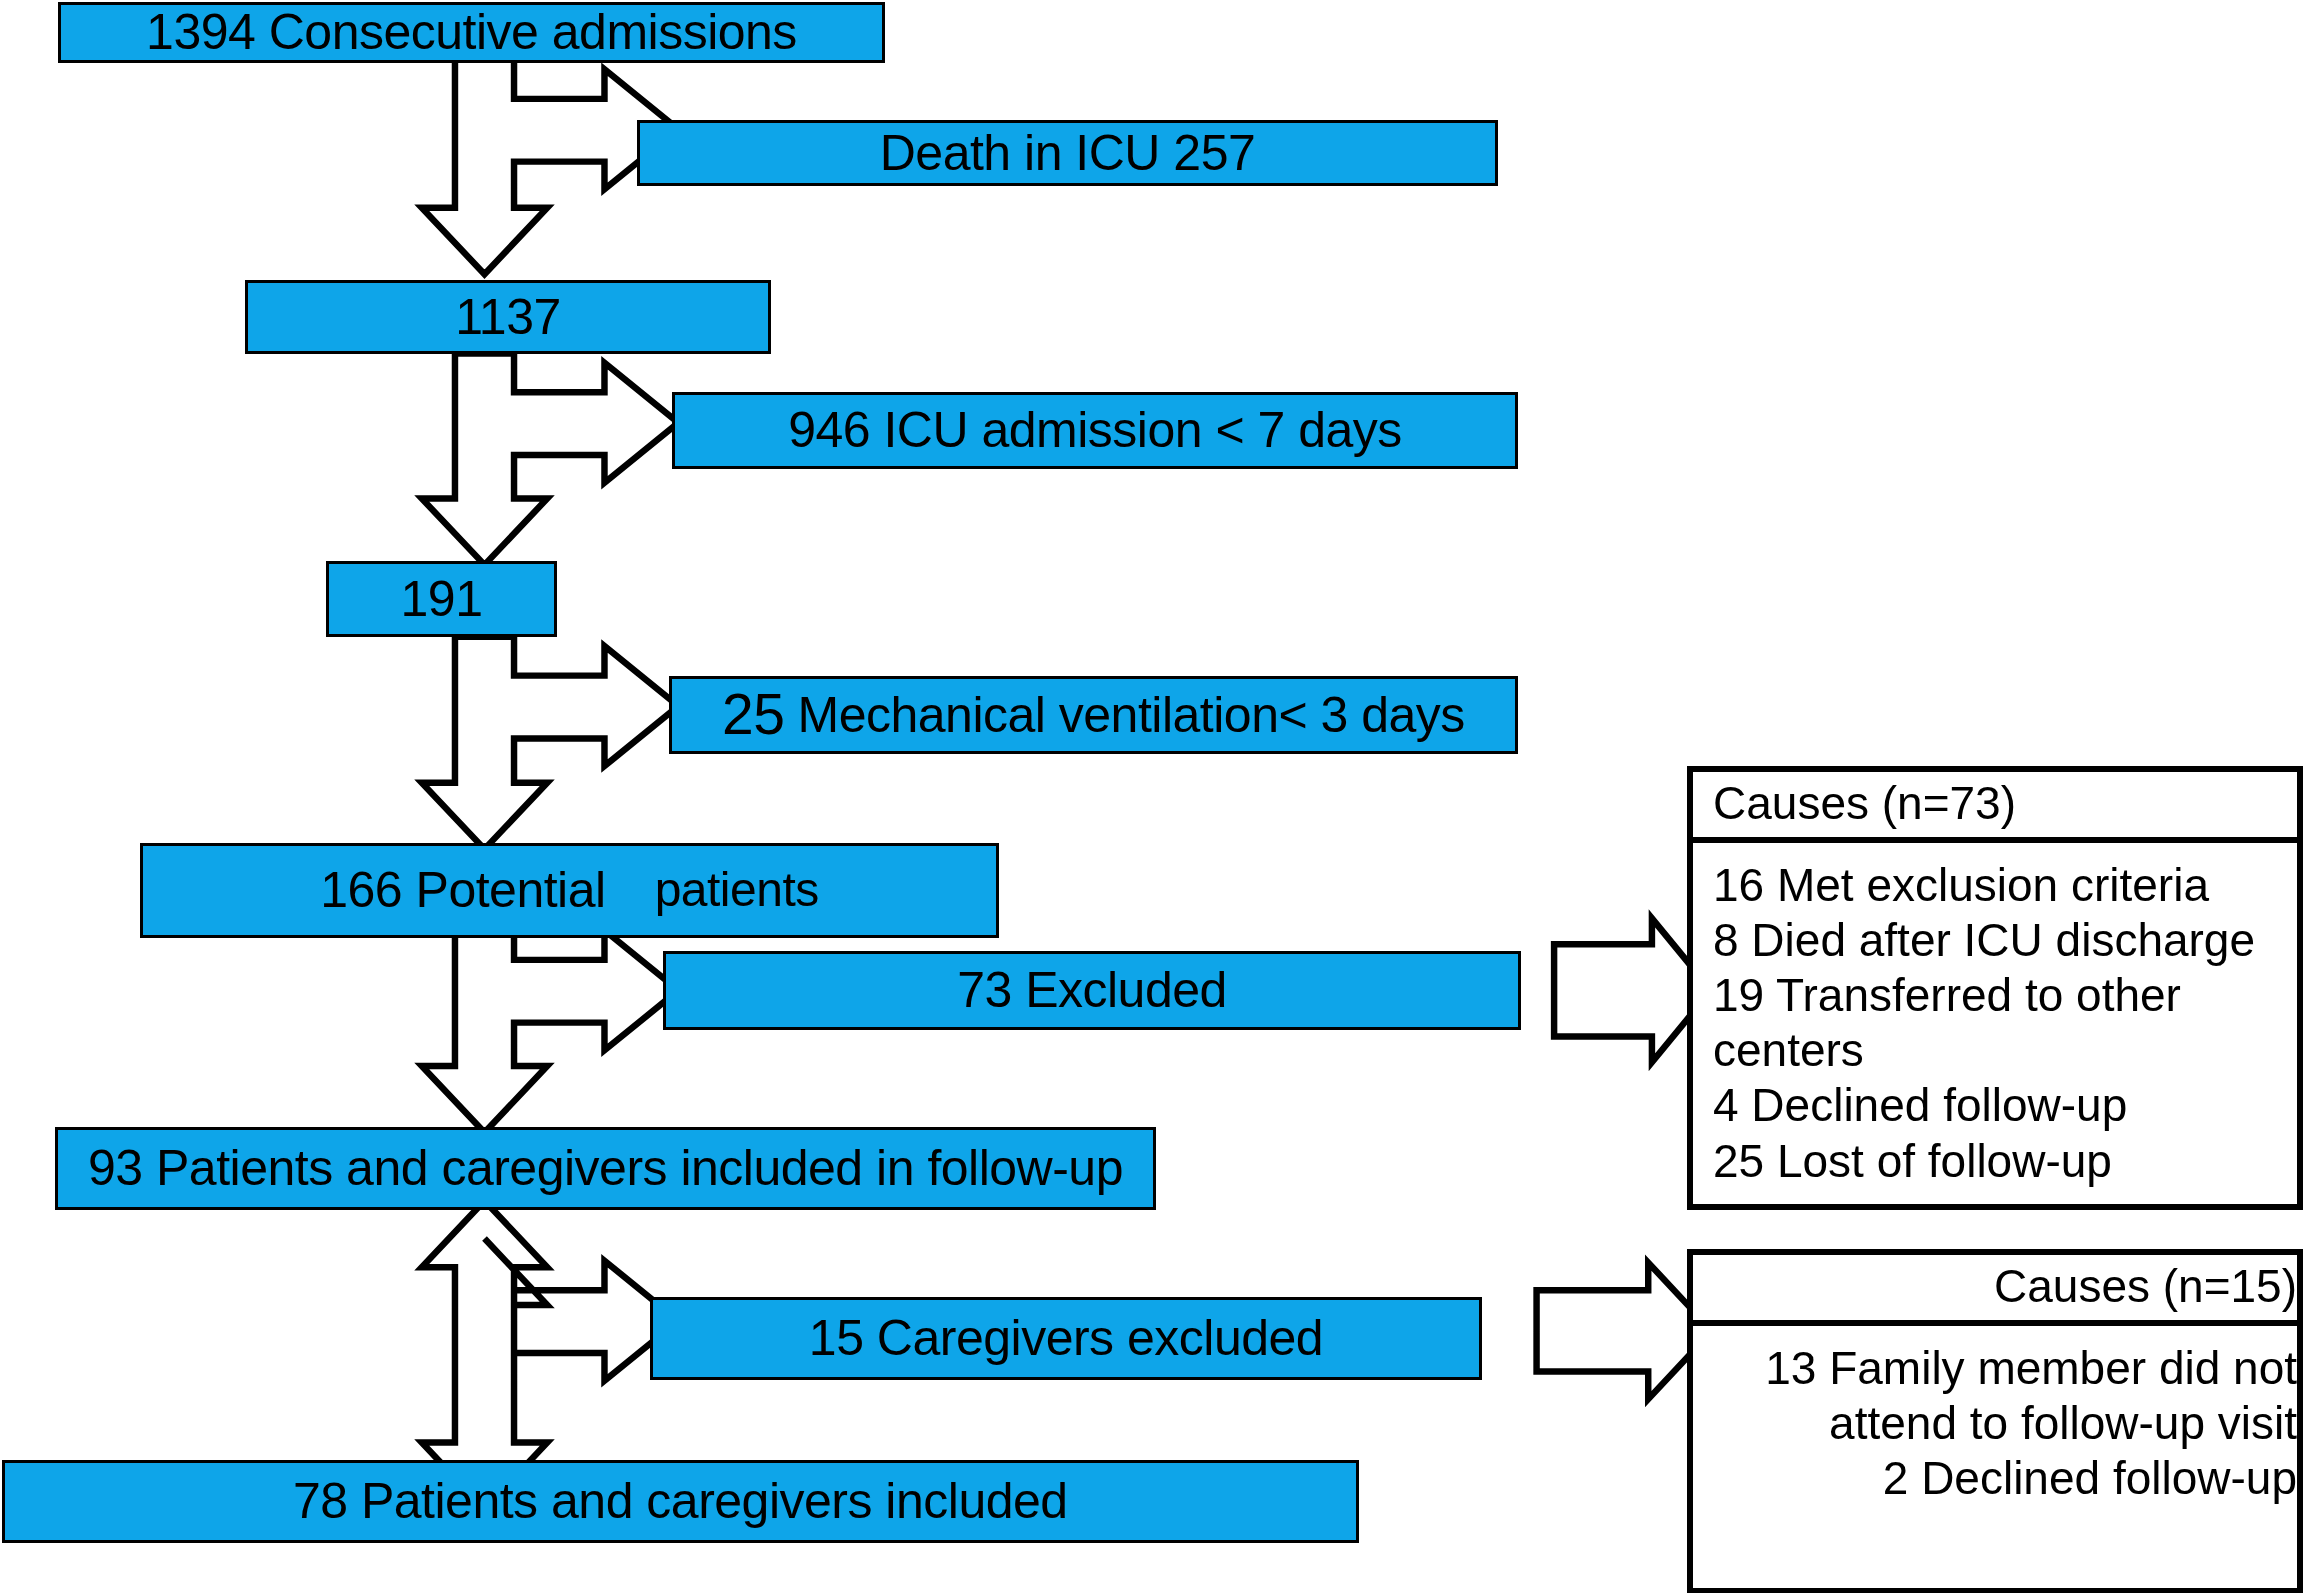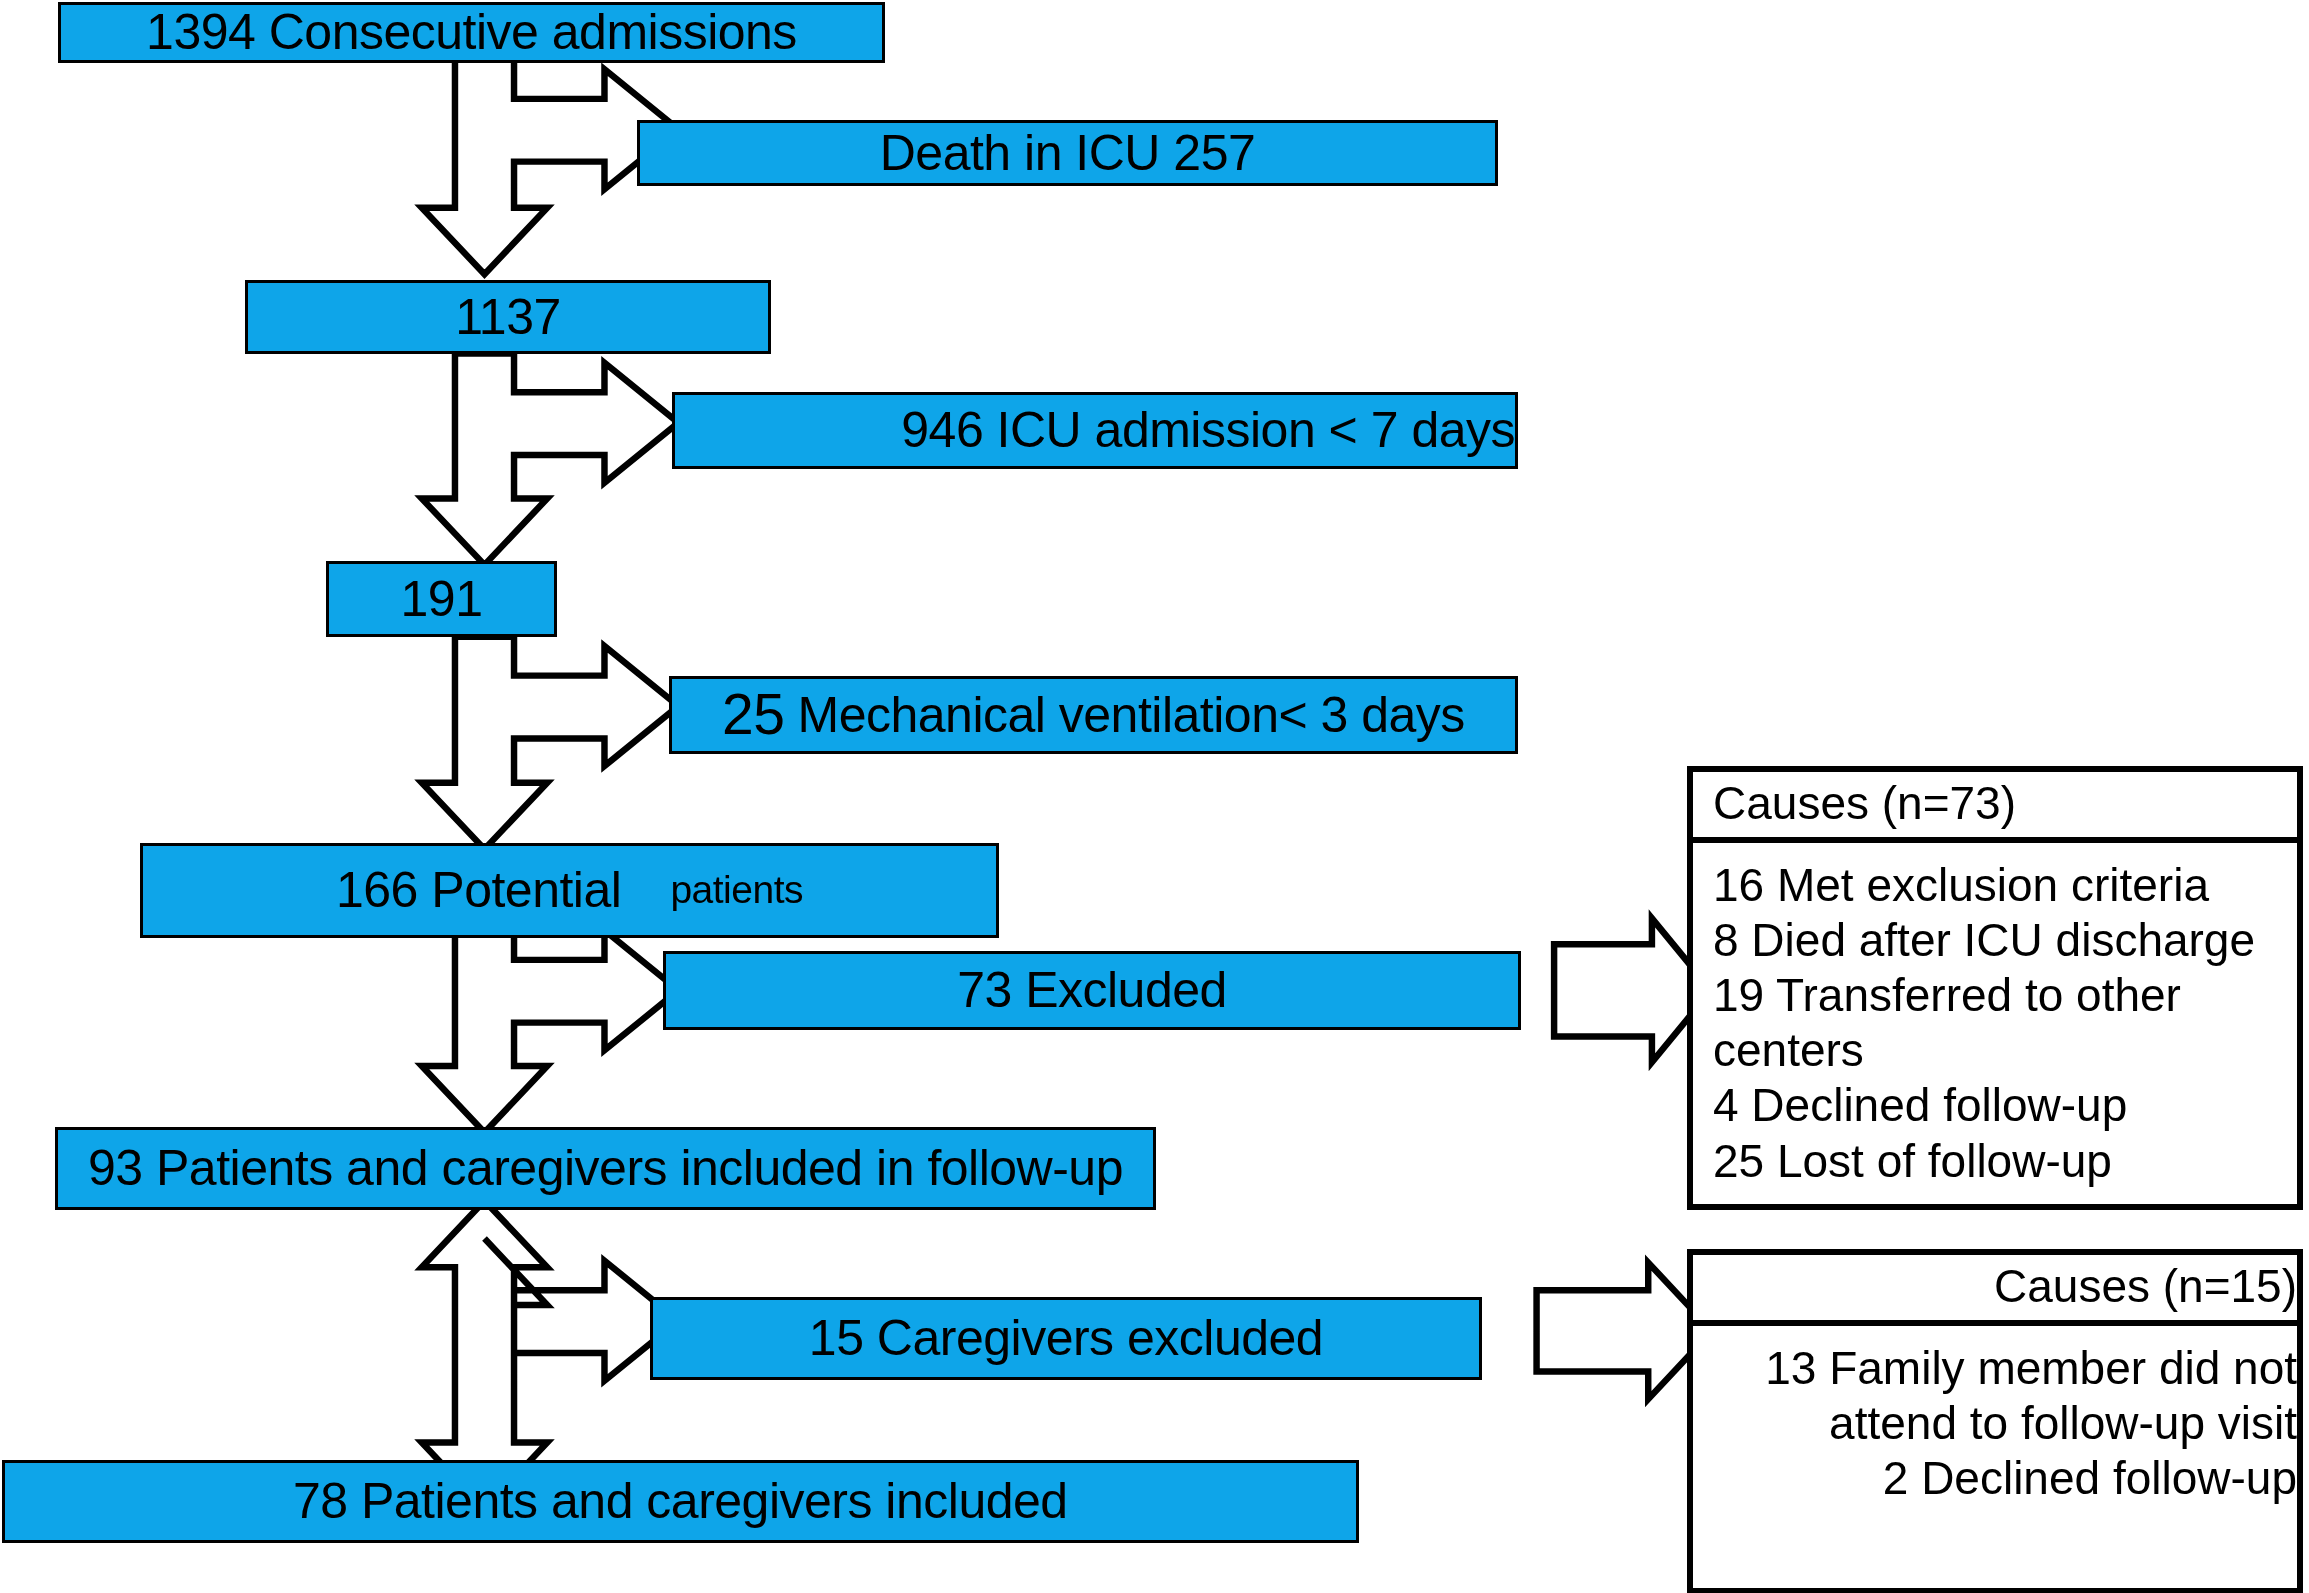--- a/index.html
+++ b/index.html
@@ -26,21 +26,21 @@
     align-items: center;
     justify-content: center;
     white-space: nowrap;
   }
   .box .lbl {
     line-height: 1.05;
     letter-spacing: -0.5px;
   }
   .big   { font-size: 50px; }
   .med   { font-size: 50px; }
-  .small { font-size: 39px; margin-left: 36px; }
+  .small { font-size: 48px; margin-left: 36px; }
 
   
   .panel {
     position: absolute;
     box-sizing: border-box;
     border: 6.5px solid #000000;
     background: #ffffff;
     display: flex;
     flex-direction: column;
     overflow: hidden;
@@ -191,21 +191,21 @@
   </div>
 
   <div class="box" style="left:637px; top:120px; width:861px; height:66px;">
     <span class="lbl big">Death in ICU 257</span>
   </div>
 
   <div class="box" style="left:245px; top:280px; width:526px; height:74px;">
     <span class="lbl big">1137</span>
   </div>
 
-  <div class="box" style="left:672px; top:392px; width:846px; height:77px;justify-content:flex-end;">
+  <div class="box" style="left:672px; top:392px; width:846px; height:77px;">
     <span class="lbl big">946 ICU admission &lt; 7 days</span>
   </div>
 
   <div class="box" style="left:326px; top:561px; width:231px; height:76px;">
     <span class="lbl big">191</span>
   </div>
 
   <div class="box" style="left:669px; top:676px; width:849px; height:78px;">
     <span class="lbl" style="font-size:57px;">25</span>
     <span style="display:inline-block;width:13px;"></span>

